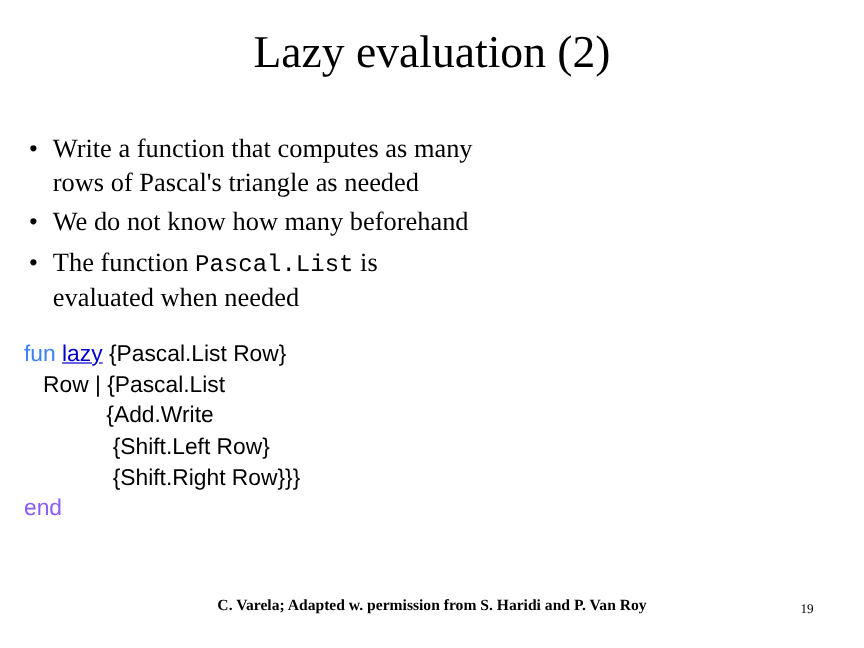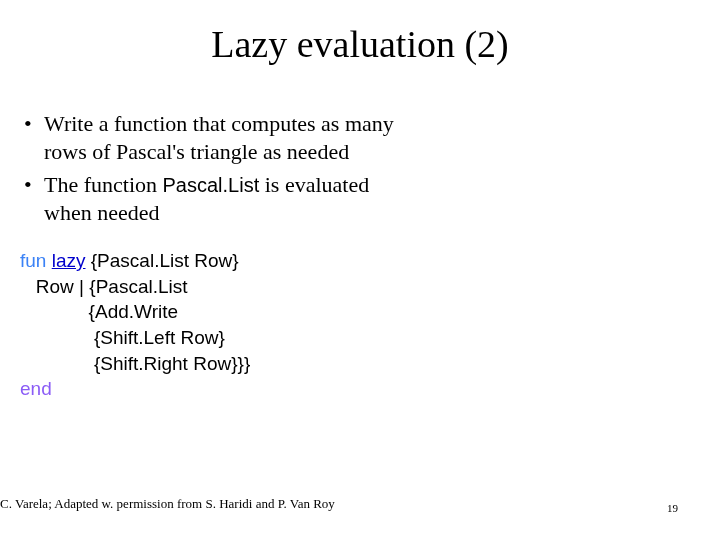--- a/index.html
+++ b/index.html
@@ -60,59 +60,62 @@
     content: "•";
     position: absolute;
     left: 4px;
     top: 0;
     font-size: 22px;
   }
   .lazy-word {
     font-style: italic;
   }
   .mono-inline {
-    font-family: Liberation Sans, sans-serif;
+    font-family: Liberation Mono, monospace;
     font-size: 20px;
   }
   .code {
     font-family: Arial, Helvetica, sans-serif;
     font-size: 19px;
     line-height: 1.35;
     white-space: pre;
   }
   .kw-fun { color: #3b82f6; }
   .kw-lazy { color: #0000cc; text-decoration: underline; }
   .kw-end { color: #8b5cf6; }
   .footer {
     position: absolute;
     bottom: 28px;
     left: 0;
     right: 0;
+    text-align: center;
     font-size: 13px;
     color: #000;
+    font-weight: bold;
   }
   .pagenum {
     position: absolute;
     bottom: 26px;
     right: 42px;
     font-size: 11px;
   }
 </style>
 </head>
 <body>
 
 <div class="slide">
 
   <div class="title">Lazy evaluation (2)</div>
 
   <div class="body">
 
     <div class="left">
       <ul class="bullets">
         <li><span>Write a function that computes as many rows of Pascal's triangle as needed</span></li>
+        <li><span>We do not know how many beforehand</span></li>
         <li><span>The function </span><span class="mono-inline">Pascal.List</span><span> is evaluated when needed</span></li>
       </ul>
     </div>
 
     <div class="right">
       <div class="code"><span class="kw-fun">fun</span> <span class="kw-lazy">lazy</span><span> {Pascal.List Row}</span>
 <span>   Row | {Pascal.List</span>
 <span>             {Add.Write</span>
 <span>              {Shift.Left Row}</span>
 <span>              {Shift.Right Row}}}</span>

